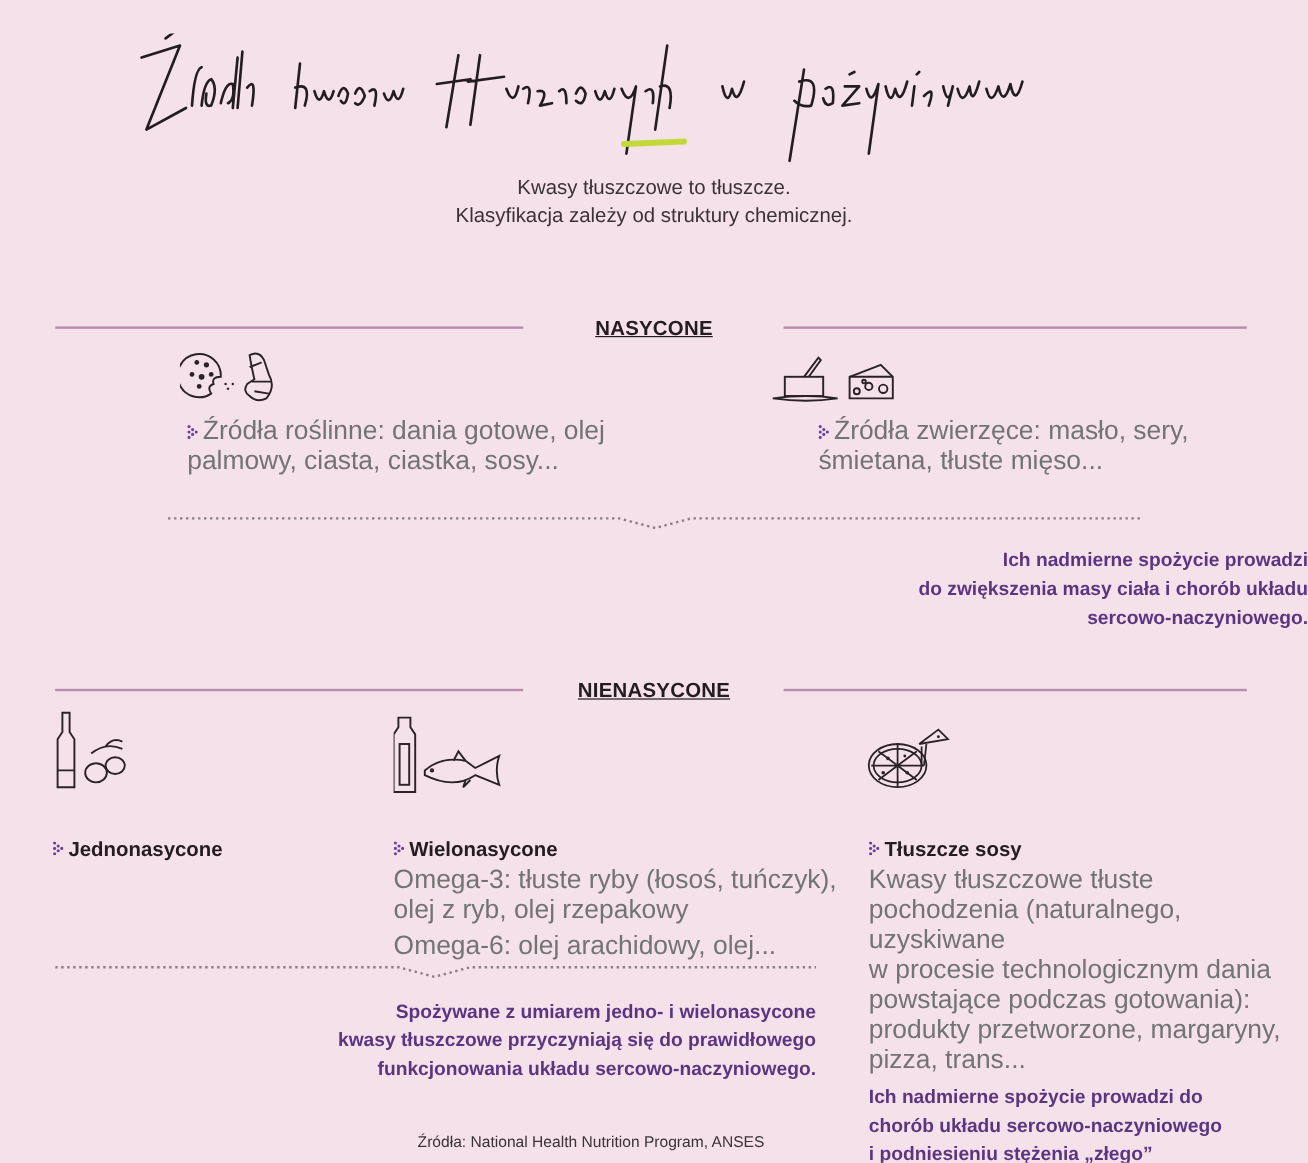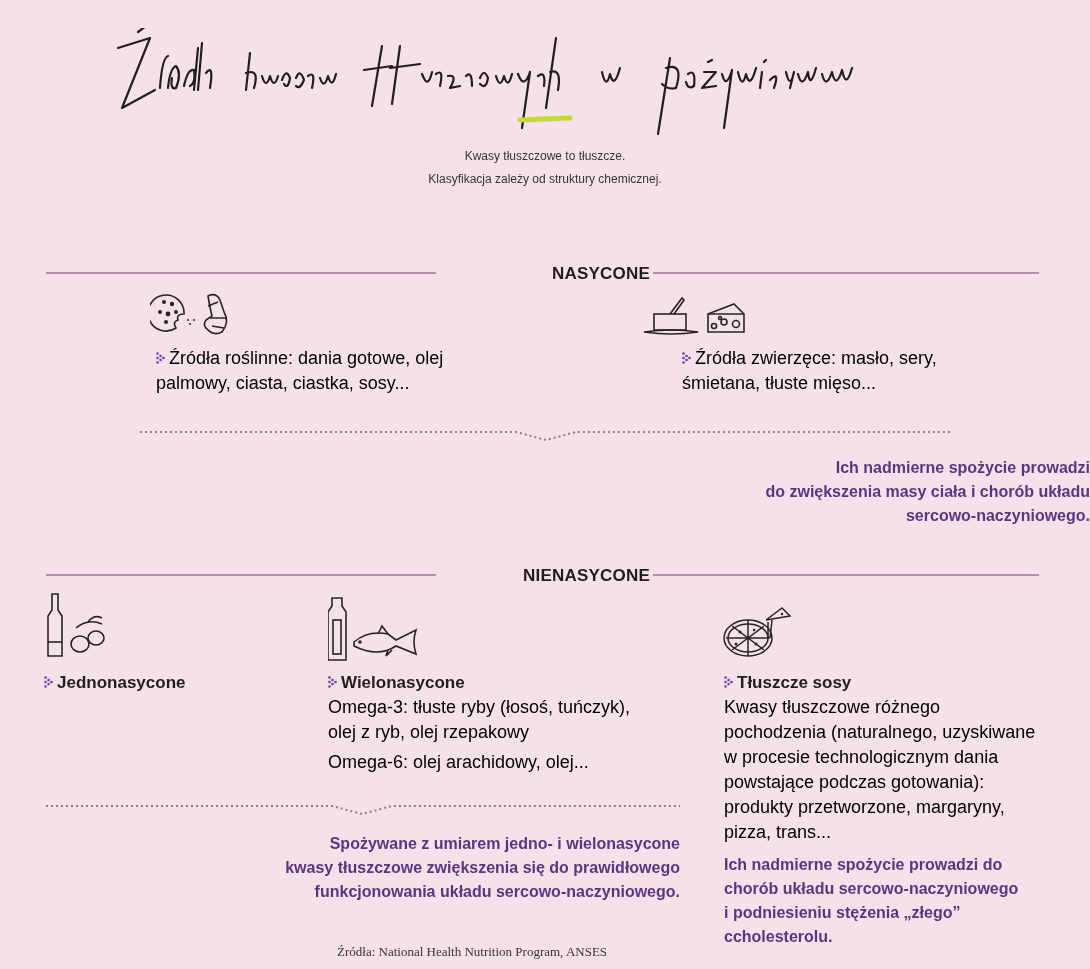--- a/index.html
+++ b/index.html
@@ -13,31 +13,32 @@
   .title-svg { left: 110px; top: 28px; }
   .title-text {
     position: absolute; left: 115px; top: 40px; width: 870px;
     font-family: "DejaVu Serif", serif; font-style: italic; font-size: 56px;
     letter-spacing: 1px; color: #231c20; white-space: nowrap;
     transform: scaleX(0.92) skewX(-10deg); transform-origin: left top;
     opacity: 0;
   }
   .subtitle {
     left: 0; width: 1090px; top: 145px; text-align: center;
-    font-size: 12px; line-height: 23px; color: #3a3236;
+    font-size: 17px; line-height: 23px; color: #3a3236;
   }
   .rule { height: 2px; background: #b98cae; }
   .section-title {
     font-weight: bold; font-size: 17px; letter-spacing: 0.2px; color: #231c20;
-    text-align: right;
+    text-align: center;
+    text-decoration: underline;
   }
   .text {
-    font-size: 18px; line-height: 25px; color: #000000;
-  }
-  .bold-h { font-weight: bold; color: #231c20; font-size: 17px; line-height: 25px; }
+    font-size: 22px; line-height: 25px; color: #737373;
+  }
+  .bold-h { font-weight: bold; color: #231c20; font-size: 17px; line-height: 25px; margin-top: 25px; }
   .purple {
     color: #5b3582; font-weight: bold; font-size: 16px; line-height: 24px;
   }
   .center { text-align: right; }
   .bullet { display: inline-block; width: 9px; height: 12px; margin-right: 4px; vertical-align: 0px; }
   .source { font-size: 13px; color: #3a3236; }
   svg { display: block; }
 </style>
 </head>
 <body>
@@ -214,21 +215,21 @@
 </div>
 
 <div class="abs" style="left:46px; top:800px;">
   <svg width="634" height="20" viewBox="0 0 634 20">
     <path d="M0 6 L286 6 L316 14 L346 6 L634 6" fill="none" stroke="#8a7f86" stroke-width="2" stroke-dasharray="2 3"></path>
   </svg>
 </div>
 
 <div class="abs purple center" style="left:46px; width:634px; top:832px;">
   <div>Spożywane z umiarem jedno- i wielonasycone</div>
-  <div>kwasy tłuszczowe zwiększenia się do prawidłowego</div>
+  <div>kwasy tłuszczowe przyczyniają się do prawidłowego</div>
   <div>funkcjonowania układu sercowo-naczyniowego.</div>
 </div>
 
 <div class="abs" style="left:722px; top:604px;">
   <svg width="72" height="56" viewBox="0 0 72 56">
     <g fill="none" stroke="#2a2226" stroke-width="1.5">
       <ellipse cx="26" cy="34" rx="24" ry="18"></ellipse>
       <ellipse cx="26" cy="34" rx="20" ry="14"></ellipse>
       <path d="M26 16 L26 52 M4 34 L48 34 M10 22 L42 46 M10 46 L42 22"></path>
       <path d="M44 16 L60 4 L68 12 Z"></path>
@@ -249,27 +250,27 @@
         <g fill="#6b3fa0">
           <circle cx="1.5" cy="1.5" r="1.3"></circle>
           <circle cx="4.5" cy="4" r="1.3"></circle>
           <circle cx="7.5" cy="6" r="1.3"></circle>
           <circle cx="4.5" cy="8" r="1.3"></circle>
           <circle cx="1.5" cy="10.5" r="1.3"></circle>
           <circle cx="1.5" cy="6" r="1.3"></circle>
         </g>
       </svg><span>Tłuszcze sosy</span>
   </div>
-  <div class="text">Kwasy tłuszczowe różnego</div>
+  <div class="text">Kwasy tłuszczowe tłuste</div>
   <div class="text">pochodzenia (naturalnego, uzyskiwane</div>
   <div class="text">w procesie technologicznym dania</div>
   <div class="text">powstające podczas gotowania):</div>
   <div class="text">produkty przetworzone, margaryny,</div>
   <div class="text">pizza, trans...</div>
   <div class="purple" style="margin-top:8px;">
     <div>Ich nadmierne spożycie prowadzi do</div>
     <div>chorób układu sercowo-naczyniowego</div>
     <div>i podniesieniu stężenia „złego”</div>
     <div>ccholesterolu.</div>
   </div>
 </div>
 
-<div class="abs source" style="left:337px; top:944px;font-family:Liberation Serif, serif;">Źródła: National Health Nutrition Program, ANSES</div>
+<div class="abs source" style="left:348px; top:944px;">Źródła: National Health Nutrition Program, ANSES</div>
 
 </body></html>

